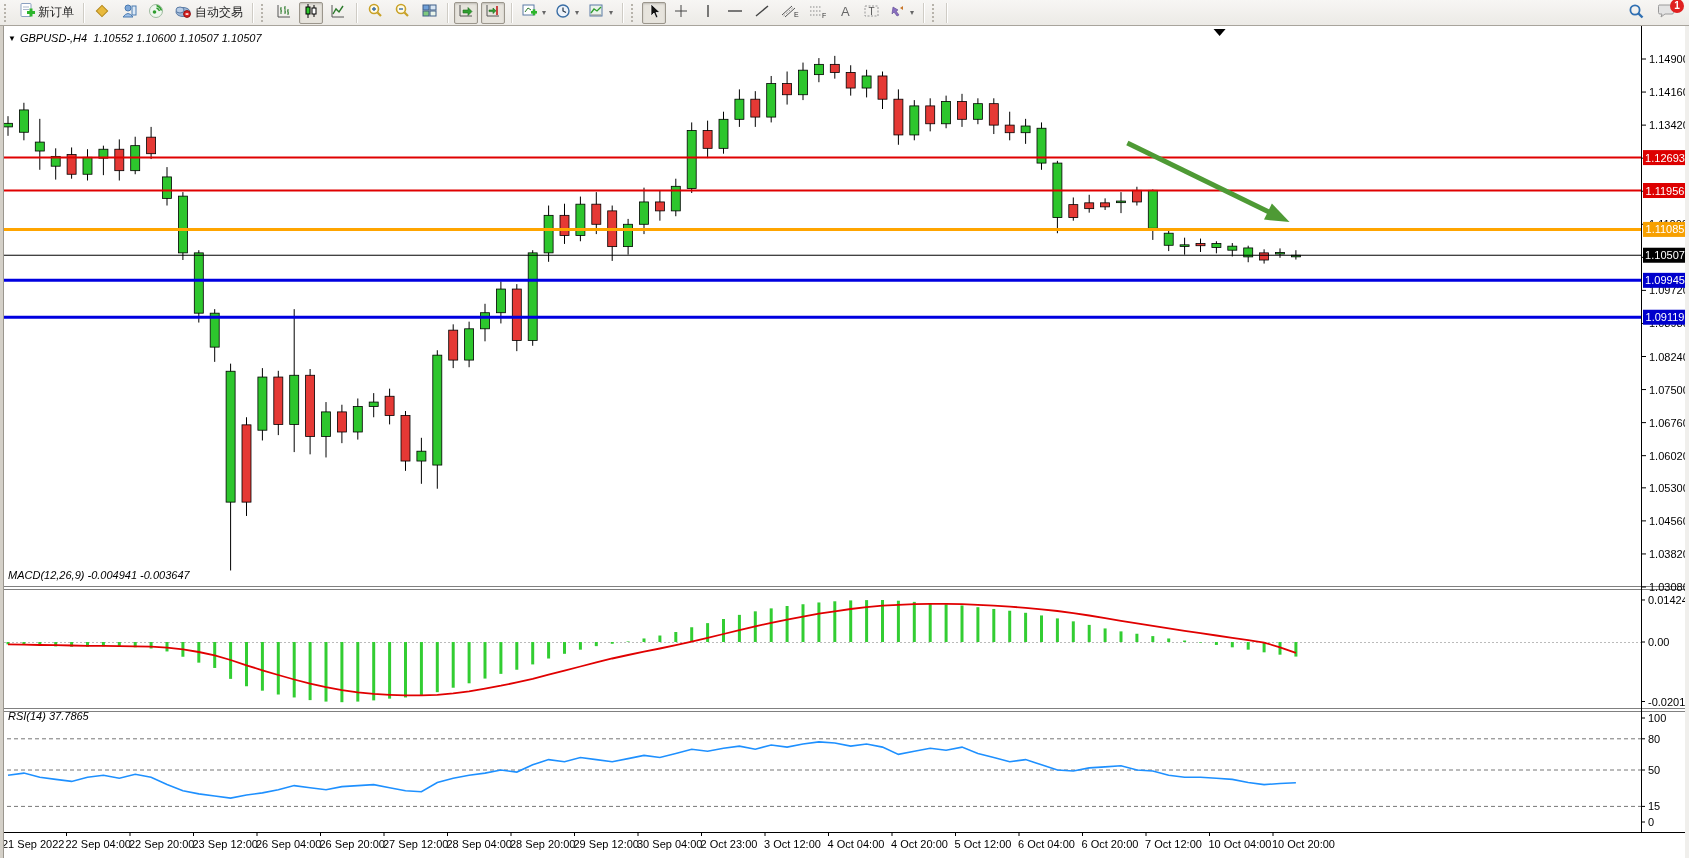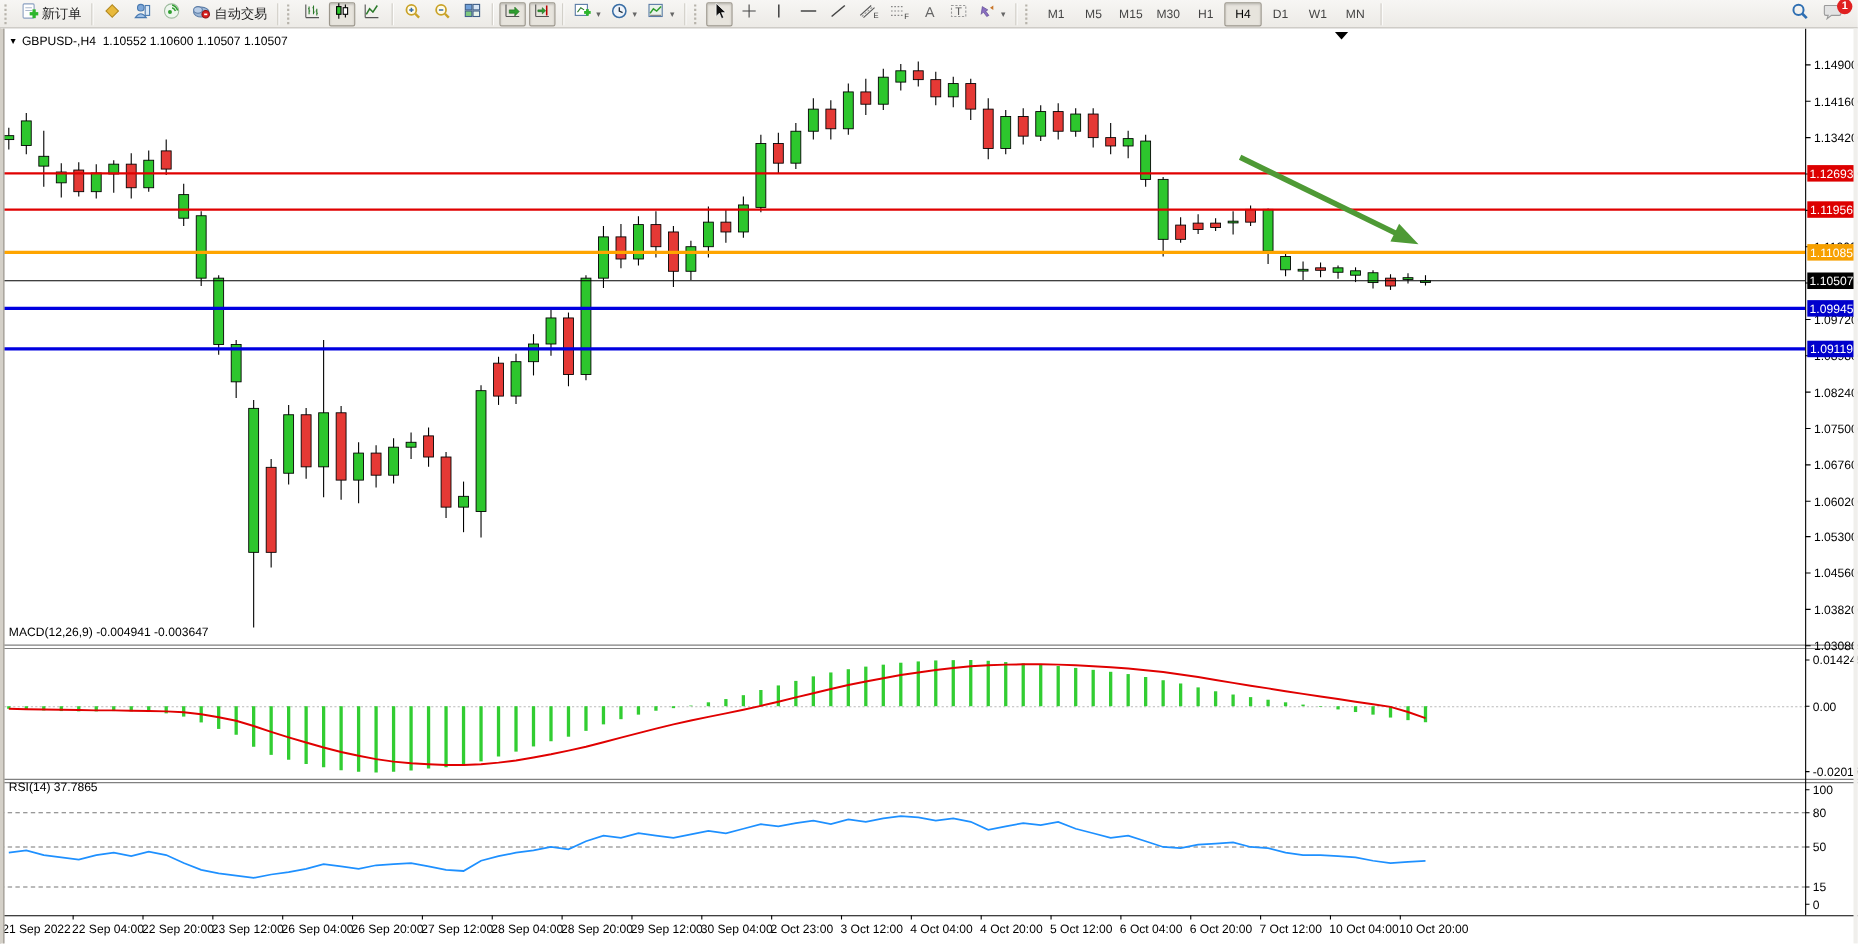--- a/index.html
+++ b/index.html
@@ -15,21 +15,21 @@
   .tb-label{font-size:12px;color:#222;white-space:nowrap;}
   .tf-btn{height:20px;min-width:26px;display:flex;align-items:center;justify-content:center;
     font-size:11px;color:#444;border:1px solid transparent;border-radius:2px;padding:0 3px;}
   .tf-btn.active{border-color:#9b968c;background:#e7e4dd;box-shadow:inset 0 1px 2px rgba(0,0,0,.18);color:#000;}
   .drop{font-size:8px;color:#666;margin-left:1px;}
   #right-tools{margin-left:auto;display:flex;align-items:center;gap:6px;padding-right:8px;}
   .badge{position:absolute;top:-4px;right:-6px;background:#e02020;color:#fff;font-size:10px;font-weight:bold;
     width:14px;height:14px;border-radius:50%;display:flex;align-items:center;justify-content:center;}
   
   #chart-region{position:absolute;left:0;top:26px;width:1689px;height:832px;background:#fff;}
-  .overlay-label{position:absolute;font-size:11px;color:#000;white-space:nowrap;z-index:5;}
+  .overlay-label{position:absolute;font-size:11px;color:#000;white-space:nowrap;z-index:5;font-style:italic;}
   #edge-left{position:absolute;left:0;top:26px;width:3px;height:832px;background:#d4d0c8;border-right:1px solid #9a968e;}
   #edge-right{position:absolute;right:0;top:26px;width:4px;height:832px;background:#f0efec;}
   .splitter{position:absolute;left:0;width:1689px;height:5px;z-index:6;cursor:row-resize;}
   .axis-hit{position:absolute;z-index:4;}
 </style>
 </head>
 <body>
 
 <div id="app">
 
@@ -232,31 +232,20 @@
       <span><svg width="16" height="16">
             <path d="M3 4 l5 3 -2 1 3 4 -2 1 -3 -4 -2 2 z" fill="#8a6fc0" stroke="#5a4490" stroke-width="0.6"></path>
             <path d="M13 3 l-3 2 3 2 z" fill="#c9762a"></path>
           </svg></span>
       <span class="drop">▾</span>
     </div>
 
     <div class="sep"></div>
       <div class="handle"></div>
 
-    <div id="timeframe-group" style="display: flex;">
-        <div class="tf-btn">M1</div>
-        <div class="tf-btn">M5</div>
-        <div class="tf-btn">M15</div>
-        <div class="tf-btn">M30</div>
-        <div class="tf-btn">H1</div>
-        <div class="tf-btn active">H4</div>
-        <div class="tf-btn">D1</div>
-        <div class="tf-btn">W1</div>
-        <div class="tf-btn">MN</div>
-      </div>
 
     <div class="sep"></div>
 
     <div id="right-tools">
       <div class="tb-btn">
         <span><svg width="18" height="18">
               <circle cx="8" cy="8" r="4.6" fill="none" stroke="#2f6fb2" stroke-width="1.8"></circle>
               <line x1="11.5" y1="11.5" x2="15.5" y2="15.5" stroke="#2f6fb2" stroke-width="2.4"></line>
             </svg></span>
       </div>

